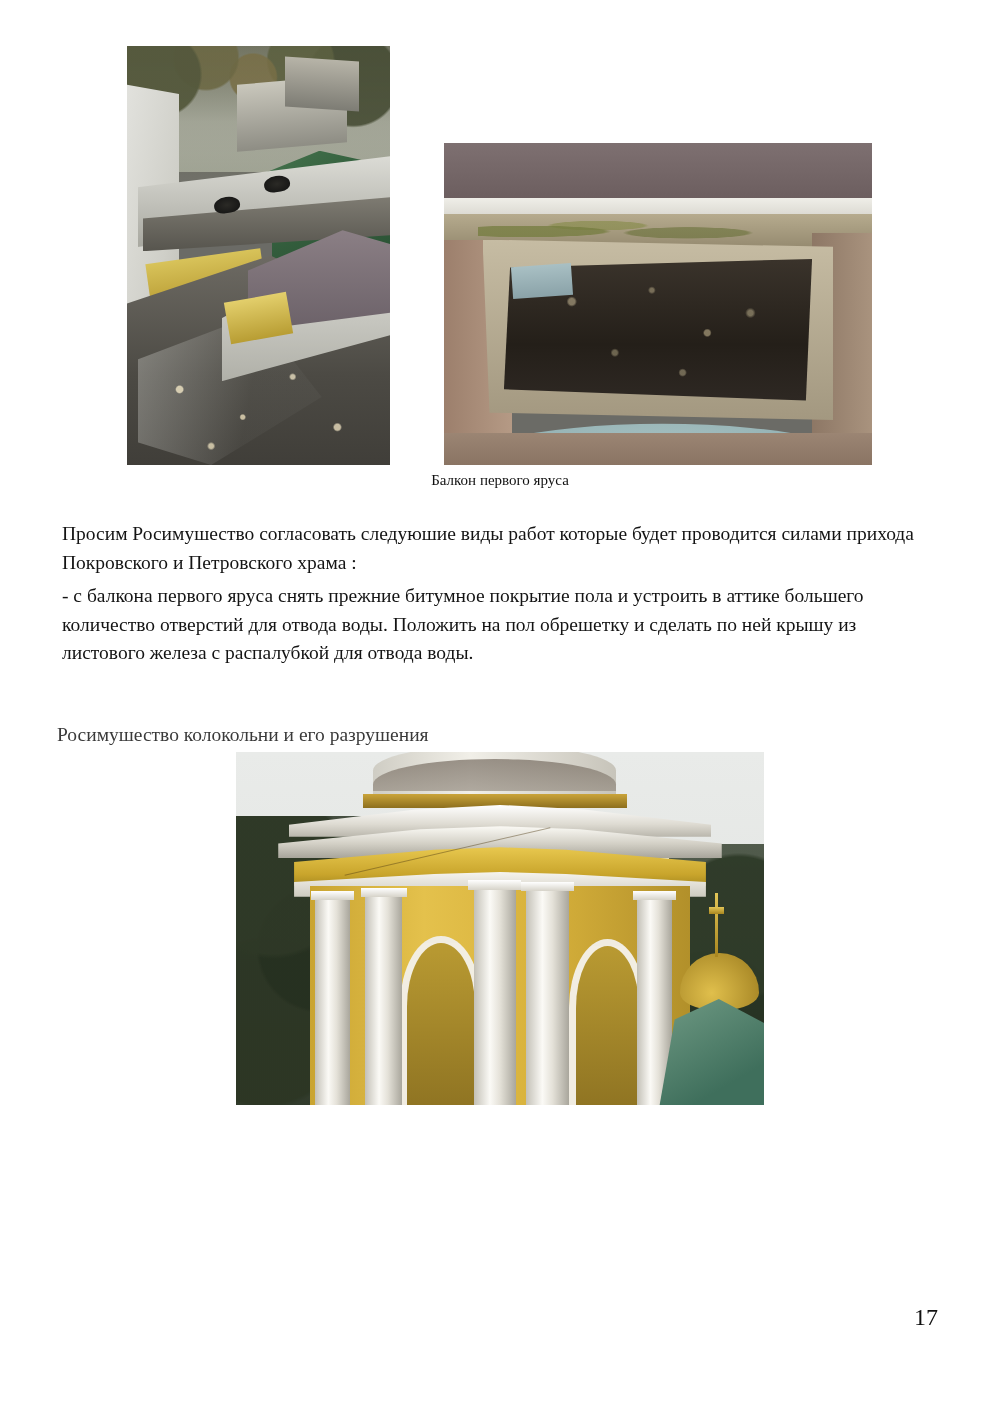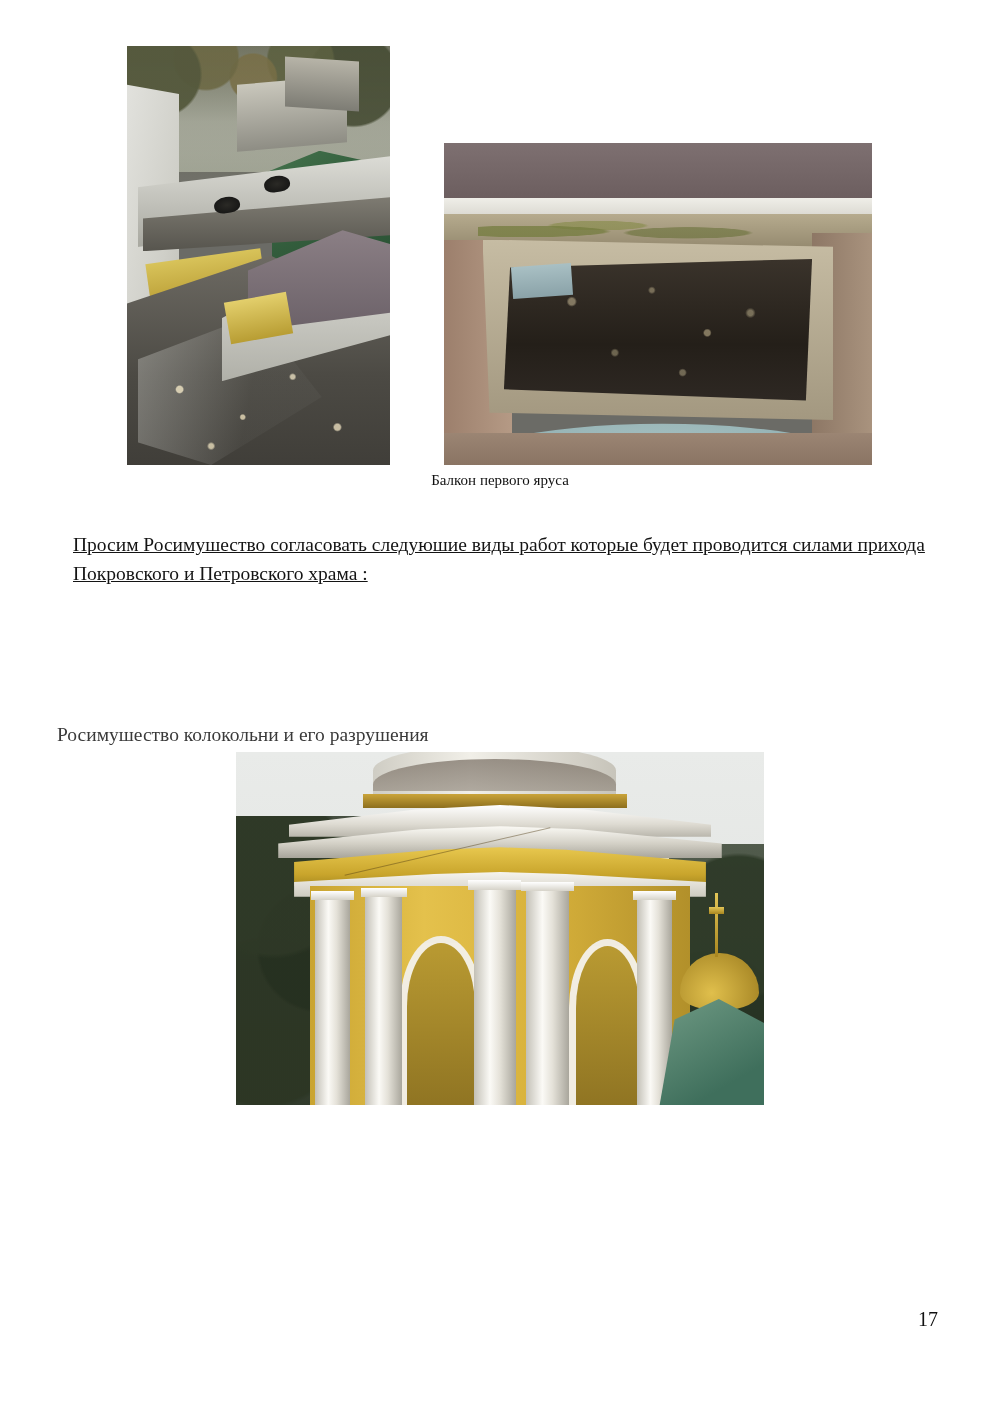--- a/index.html
+++ b/index.html
@@ -74,37 +74,36 @@
   .body-text {
     position: absolute;
     left: 57px;
     top: 515px;
     width: 890px;
     font-size: 19.5px;
     line-height: 28.5px;
     color: #141414;
   }
   .body-text p {
-    margin: 16px;
-    text-decoration: underline;
+    margin: 5px;
   }
   .subheading {
     position: absolute;
     left: 57px;
     top: 724px;
     font-size: 19.5px;
     color: #2a2a2a;
     opacity: 0.92;
   }
 
   .page-number {
     position: absolute;
     right: 62px;
     bottom: 82px;
-    font-size: 20px;
+    font-size: 24px;
     color: #111;
   }
 
   
   .p1-sky {
     position: absolute; left: 0; top: 0; width: 100%; height: 30%;
     background: linear-gradient(#b9bcb4, #cfd2c9 60%, #a9ad9f);
   }
   .p1-trees {
     position: absolute; left: 0; top: 0; width: 100%; height: 34%;
@@ -417,20 +416,21 @@
       <div class="p2-patch"></div>
       <div class="p2-blue"></div>
       <div class="p2-bottom-wall"></div>
     </div>
 
     <div class="caption">Балкон первого яруса</div>
   </div>
 
   <div class="body-text">
     <p>Просим Росимушество согласовать следуюшие виды работ которые будет проводится силами прихода Покровского и Петровского храма  :</p>
+    <p> - с балкона первого яруса снять прежние битумное  покрытие  пола   и устроить   в аттике большего количество отверстий  для отвода воды. Положить на пол обрешетку и сделать по ней крышу из листового железа с распалубкой для отвода воды.</p>
   </div>
 
   <div class="subheading">Росимушество колокольни  и его разрушения</div>
 
   <div class="photo" id="photo-tower">
     <div class="p3-sky"></div>
     <div class="p3-trees-l"></div>
     <div class="p3-trees-r"></div>
     <div class="p3-drum"></div>
     <div class="p3-drum-dark"></div>

